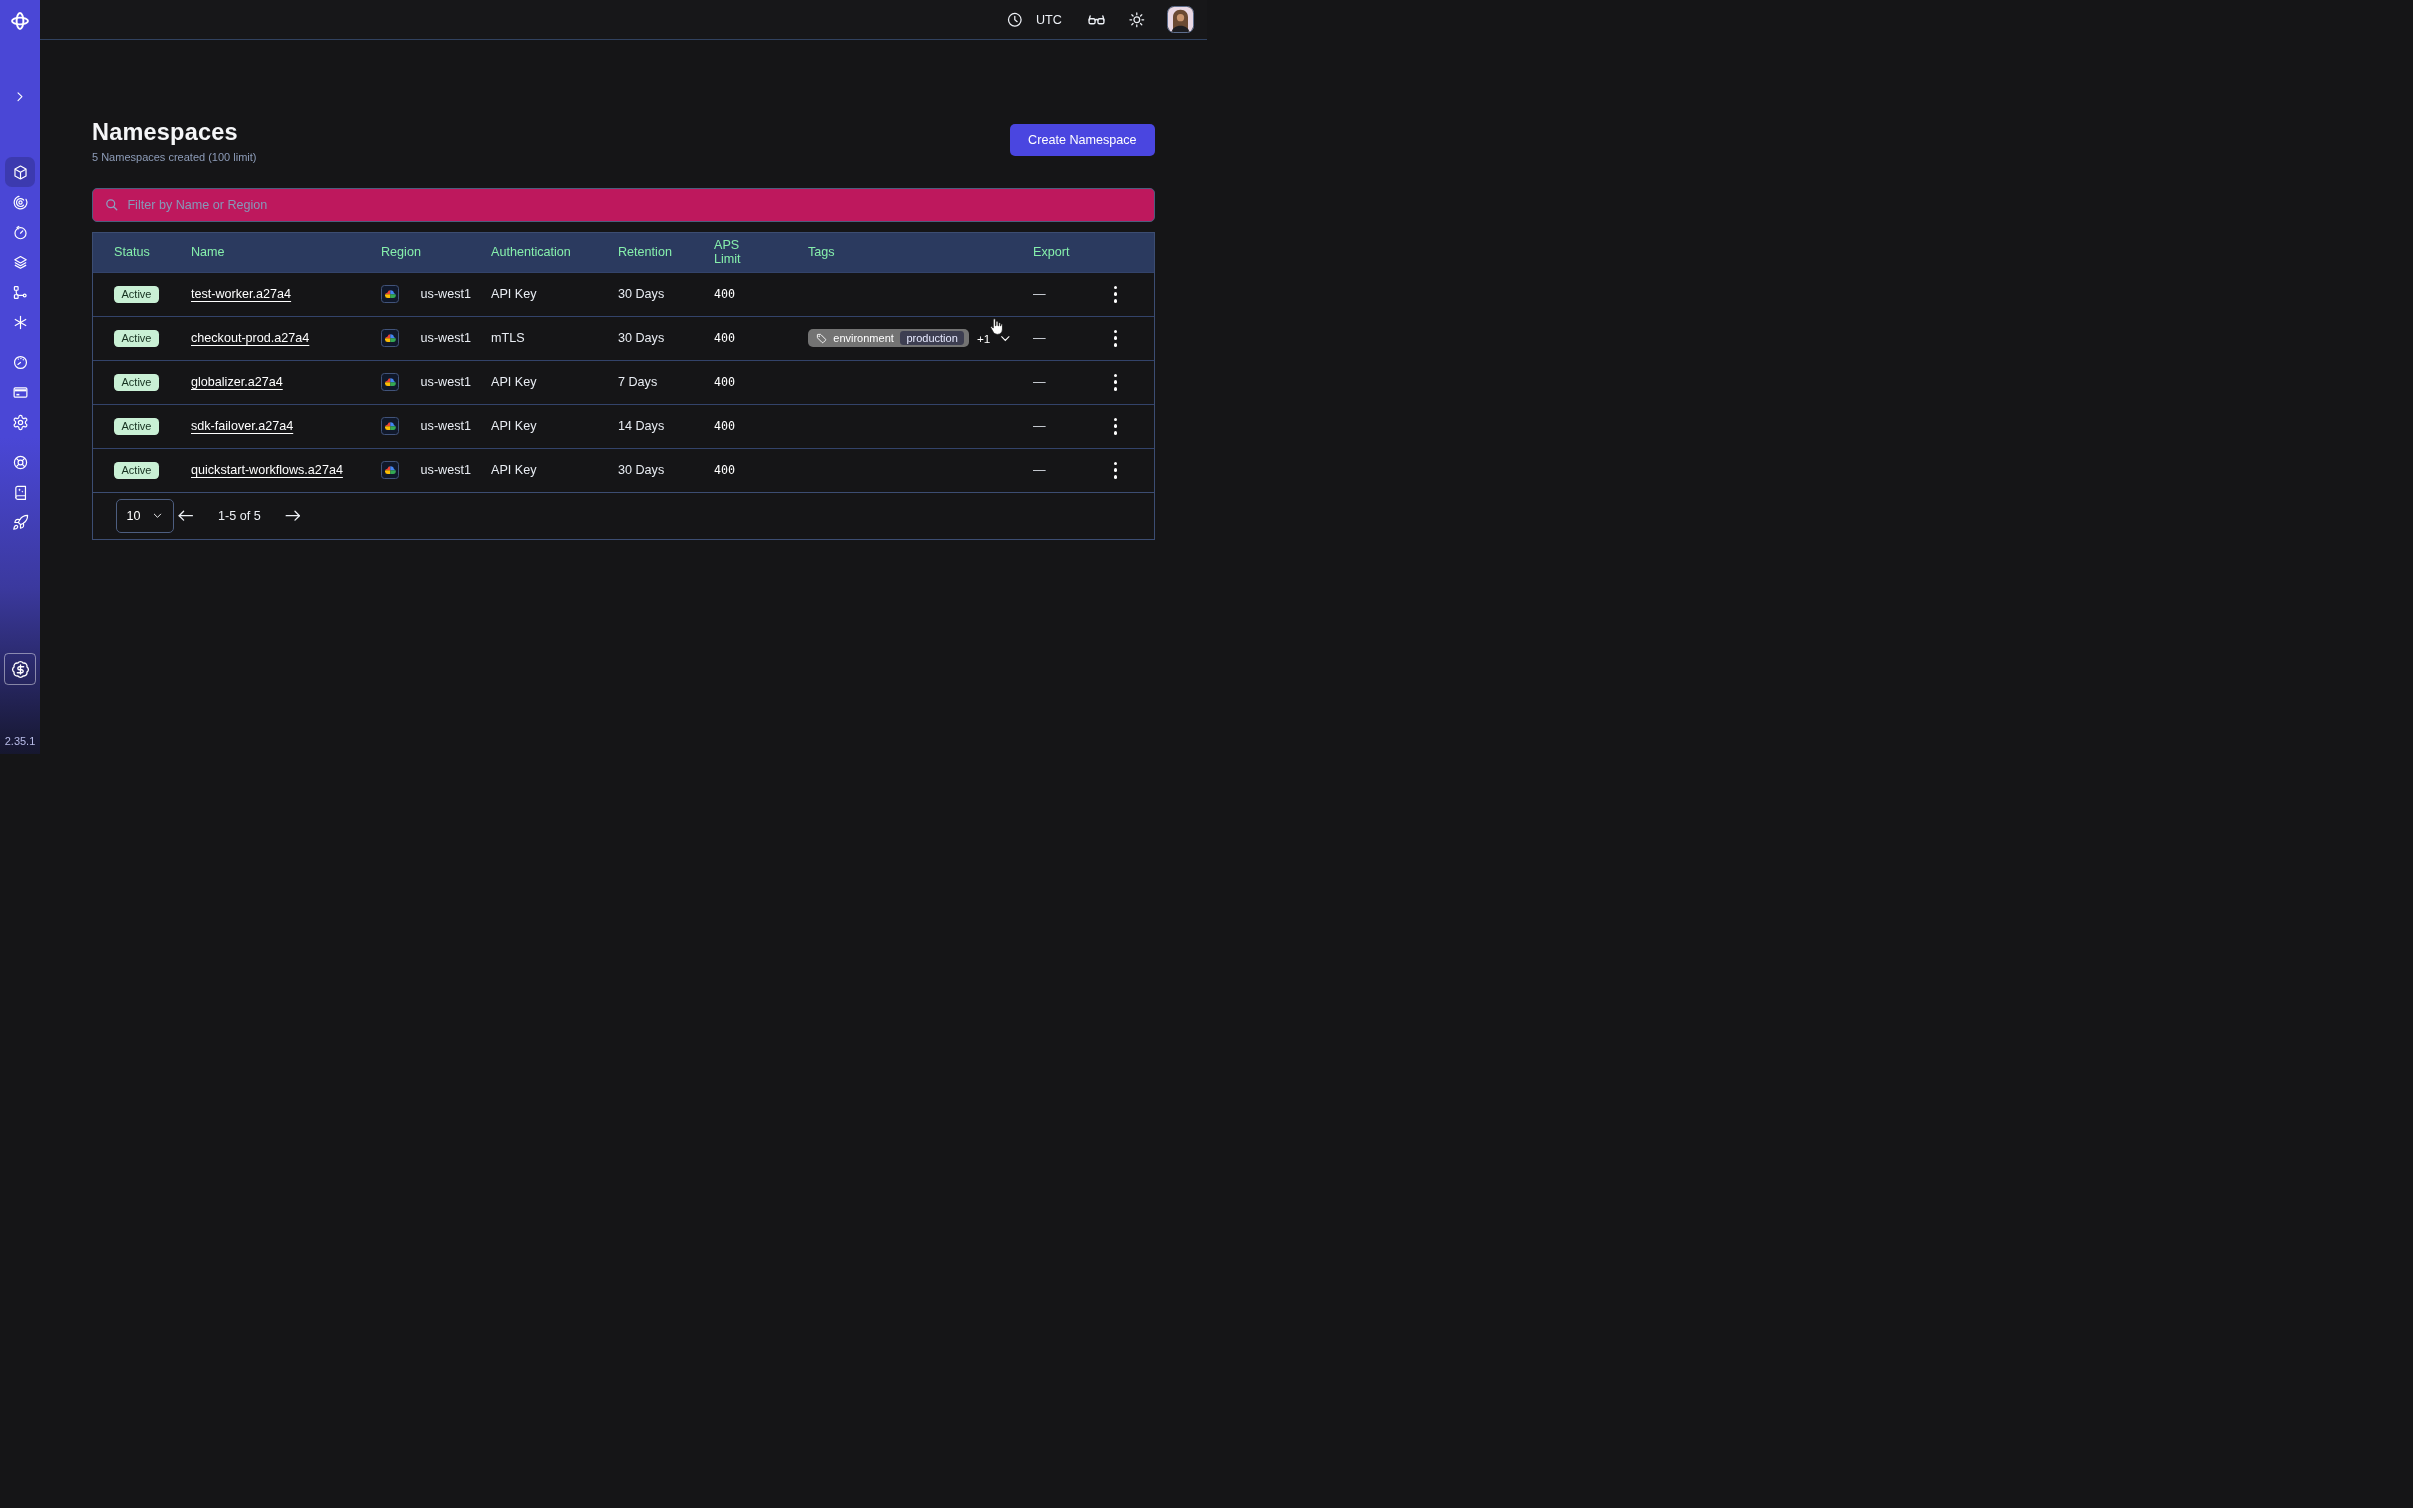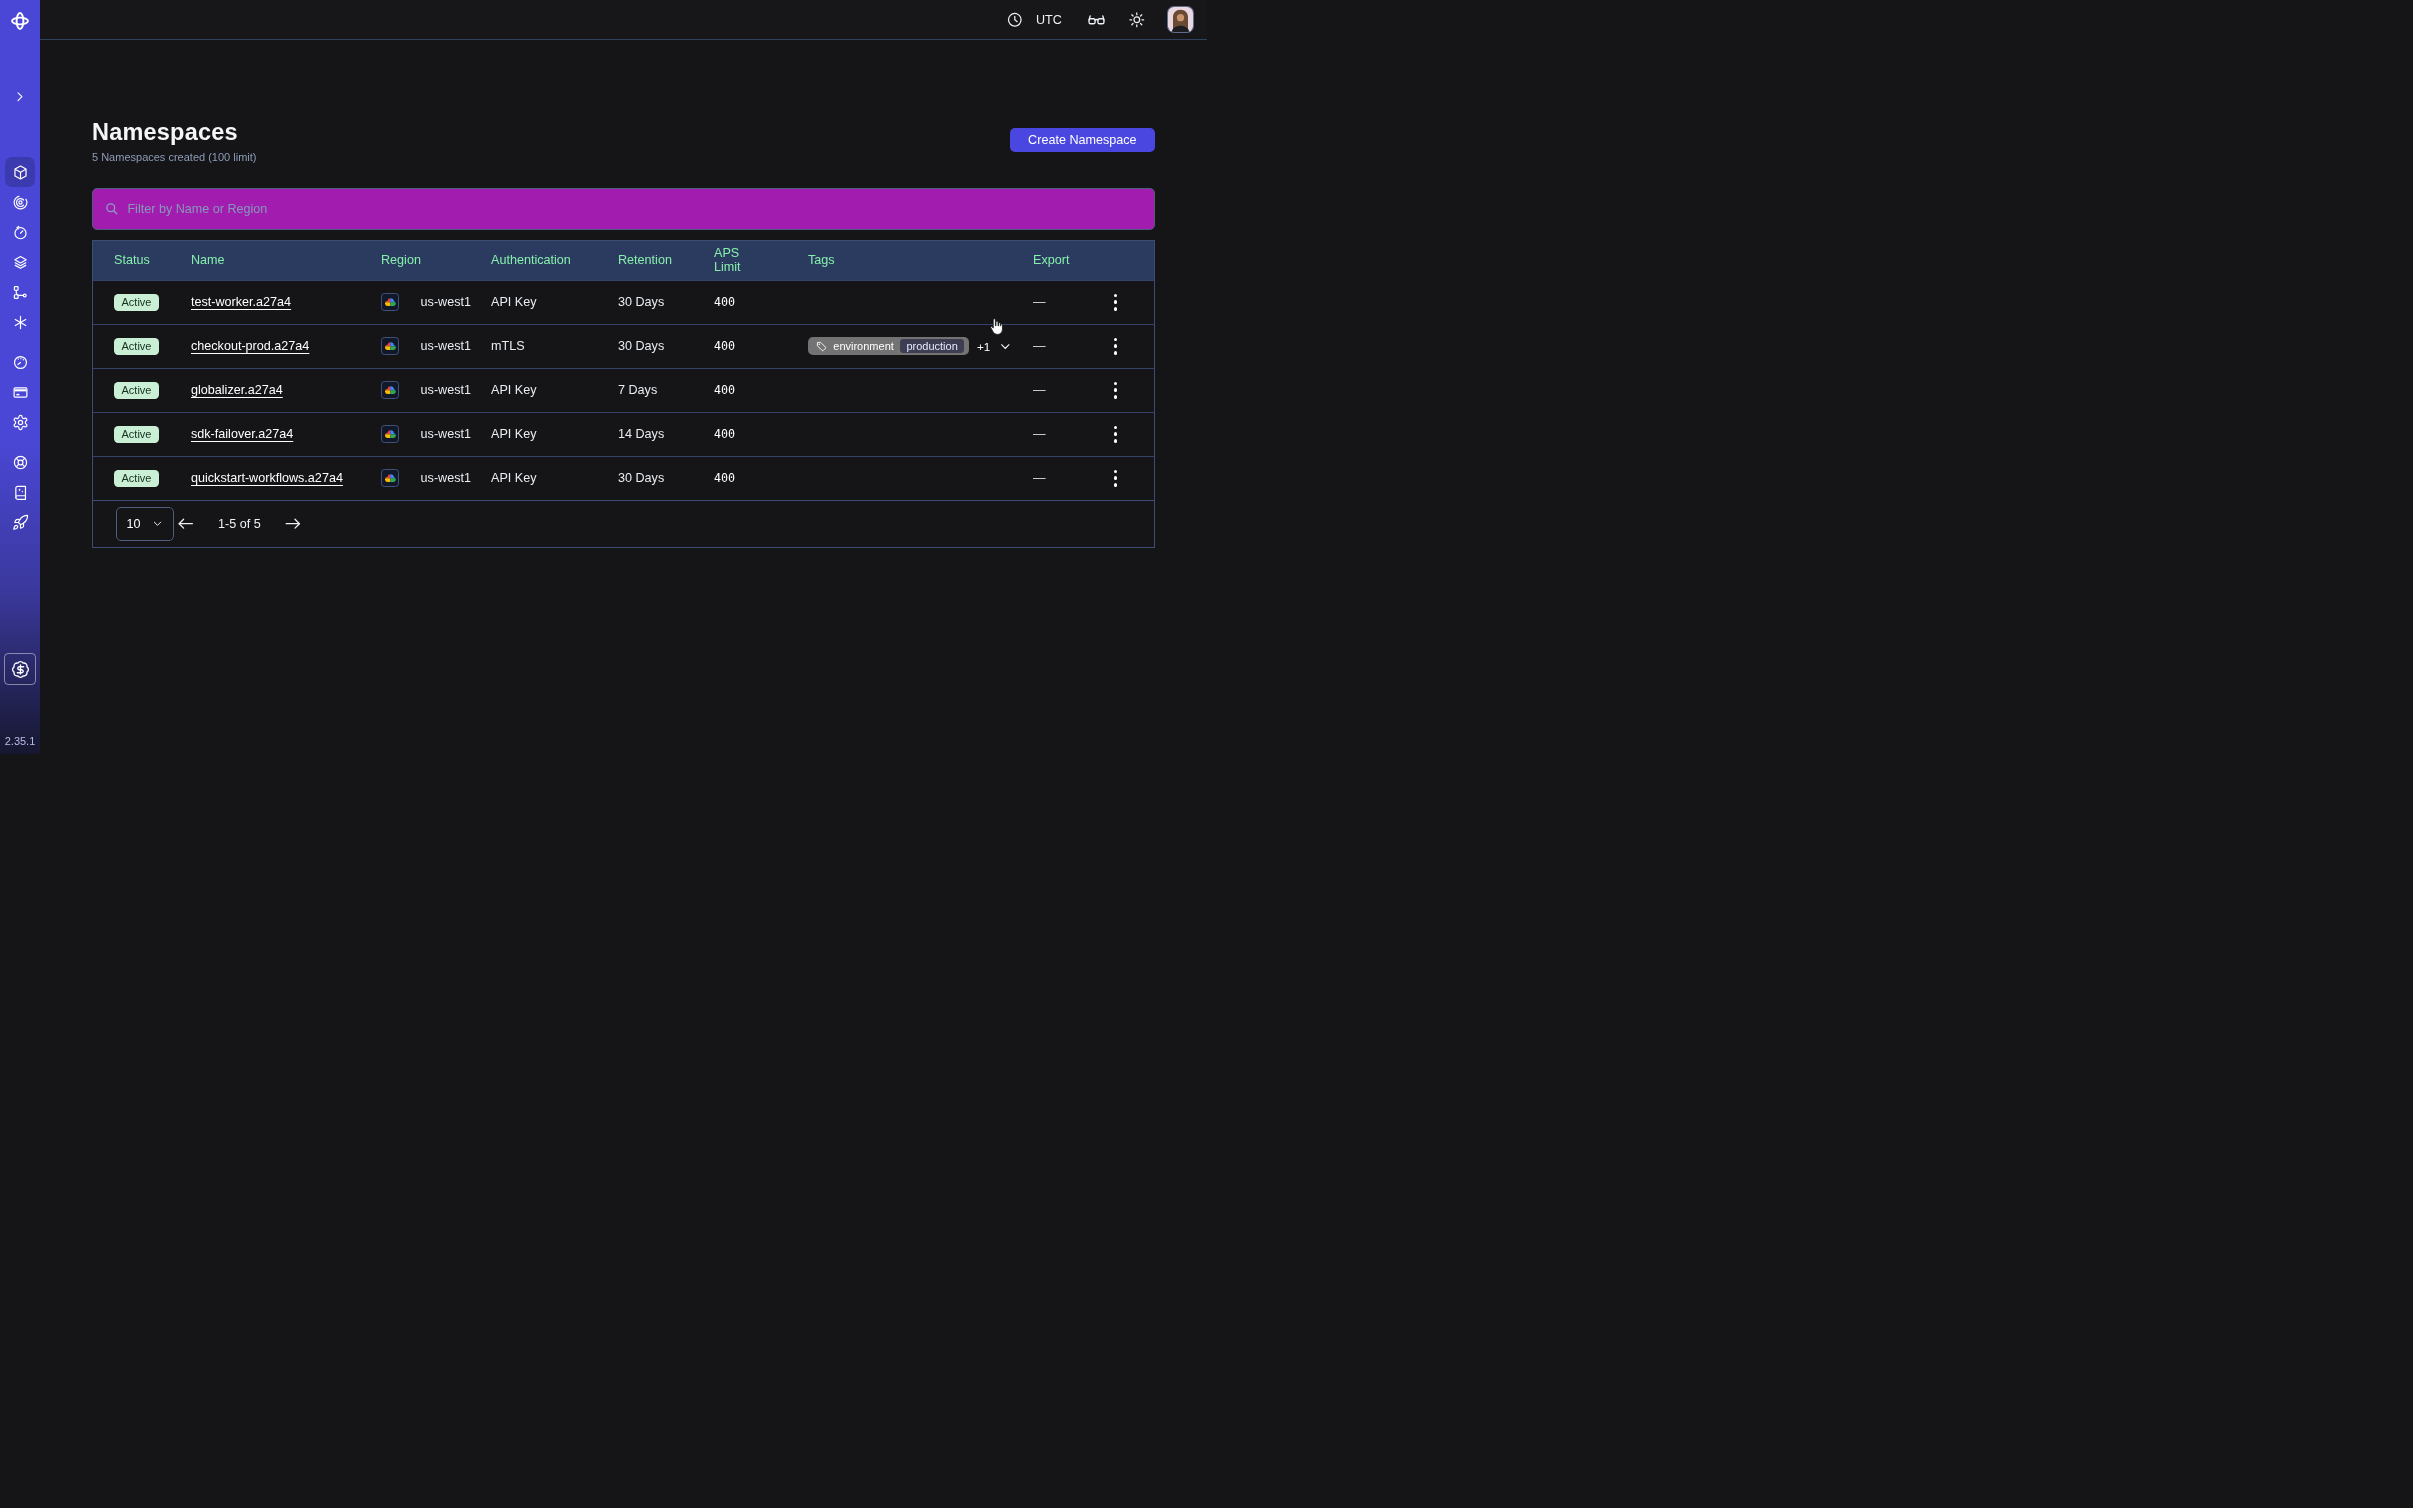--- a/index.html
+++ b/index.html
@@ -46,27 +46,27 @@
     overflow:hidden; cursor:pointer;
   }
 
   
   .main { position:absolute; left:40px; top:40px; right:0; bottom:0; background:#151517; padding:0 52px; }
   .page-head { margin-top:78px; display:flex; align-items:center; justify-content:space-between; }
   .page-title { font-size:23.5px; line-height:28.5px; font-weight:700; color:#f5f6f8; letter-spacing:0.2px; }
   .page-sub { margin-top:4.2px; font-size:11px; color:#8d9cb8; }
   .btn-primary {
     background:#4a46e0; color:#fff; font-size:12.6px; font-weight:500;
-    border:none; border-radius:5px; height:24px; padding:0 18.4px; cursor:pointer;
+    border:none; border-radius:5px; height:32px; padding:0 18.4px; cursor:pointer;
     font-family:inherit;
   }
 
   .searchbox {
-    margin-top:25px; height:42px; border:0.8px solid #4c5d7e; border-radius:5px;
-    display:flex; align-items:center; padding:0 11px; gap:8.4px; background:#a21caf;
+    margin-top:25px; height:34px; border:0.8px solid #4c5d7e; border-radius:5px;
+    display:flex; align-items:center; padding:0 11px; gap:8.4px; background:#be185d;
   }
   .searchbox input {
     flex:1; background:transparent; border:none; outline:none;
     font-size:12.6px; color:#dfe5ee; font-family:inherit;
   }
   .searchbox input::placeholder { color:#8699b9; opacity:1; }
 
   
   .table { margin-top:10px; border:0.8px solid #3c4d72; }
   .tr {

